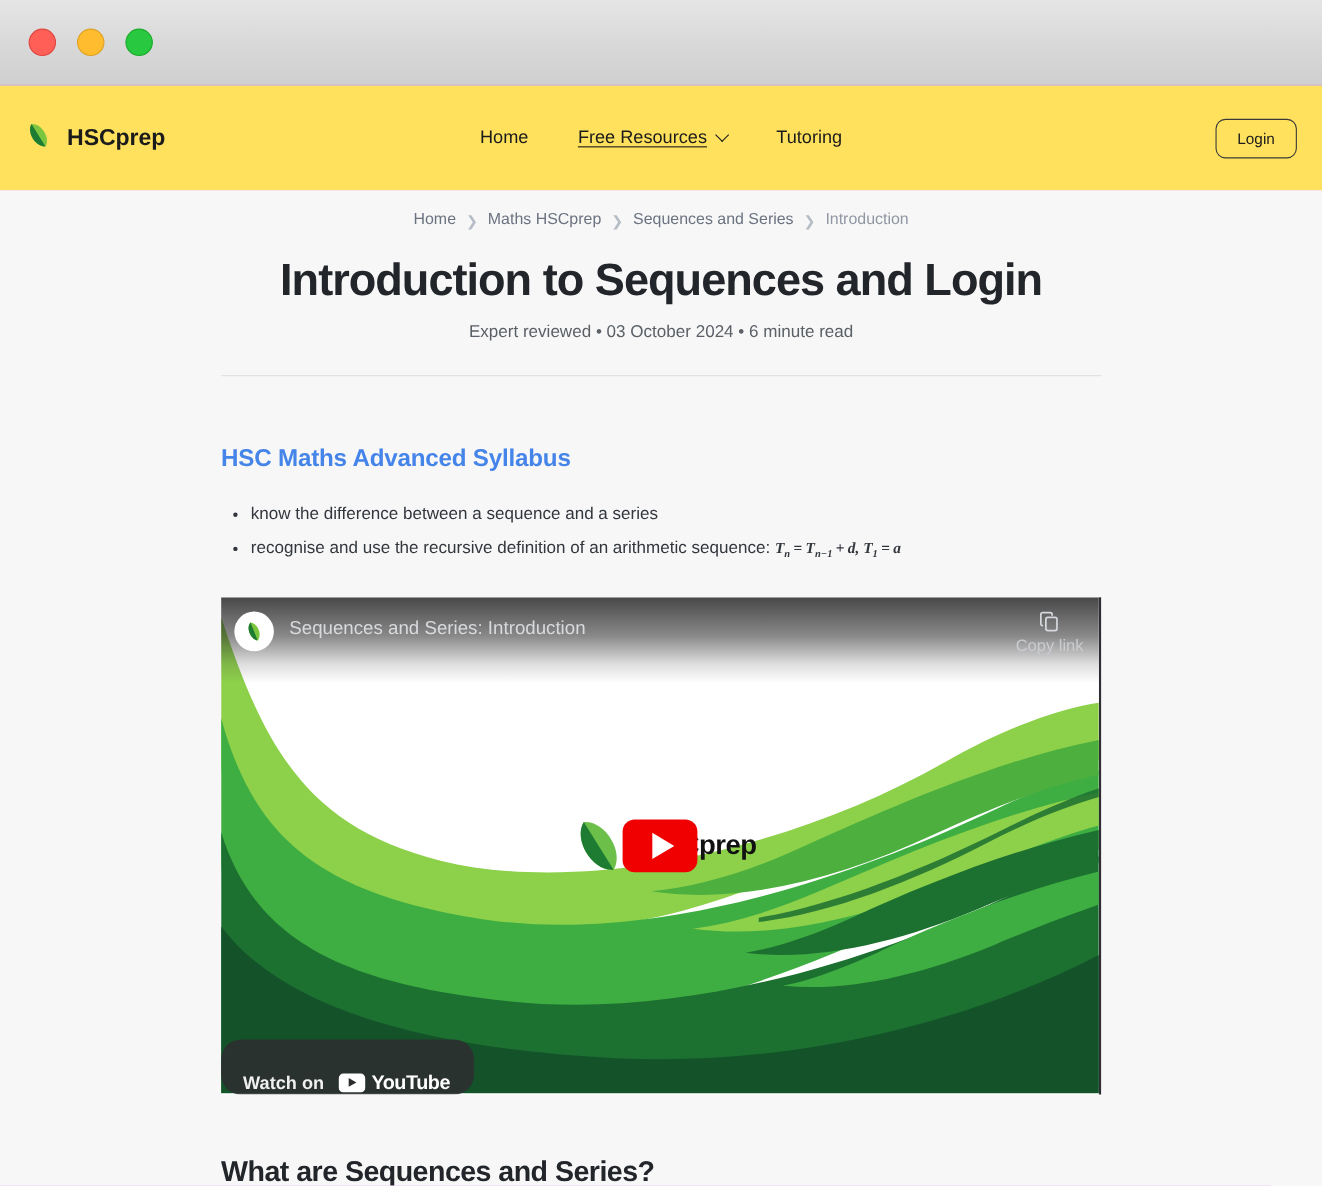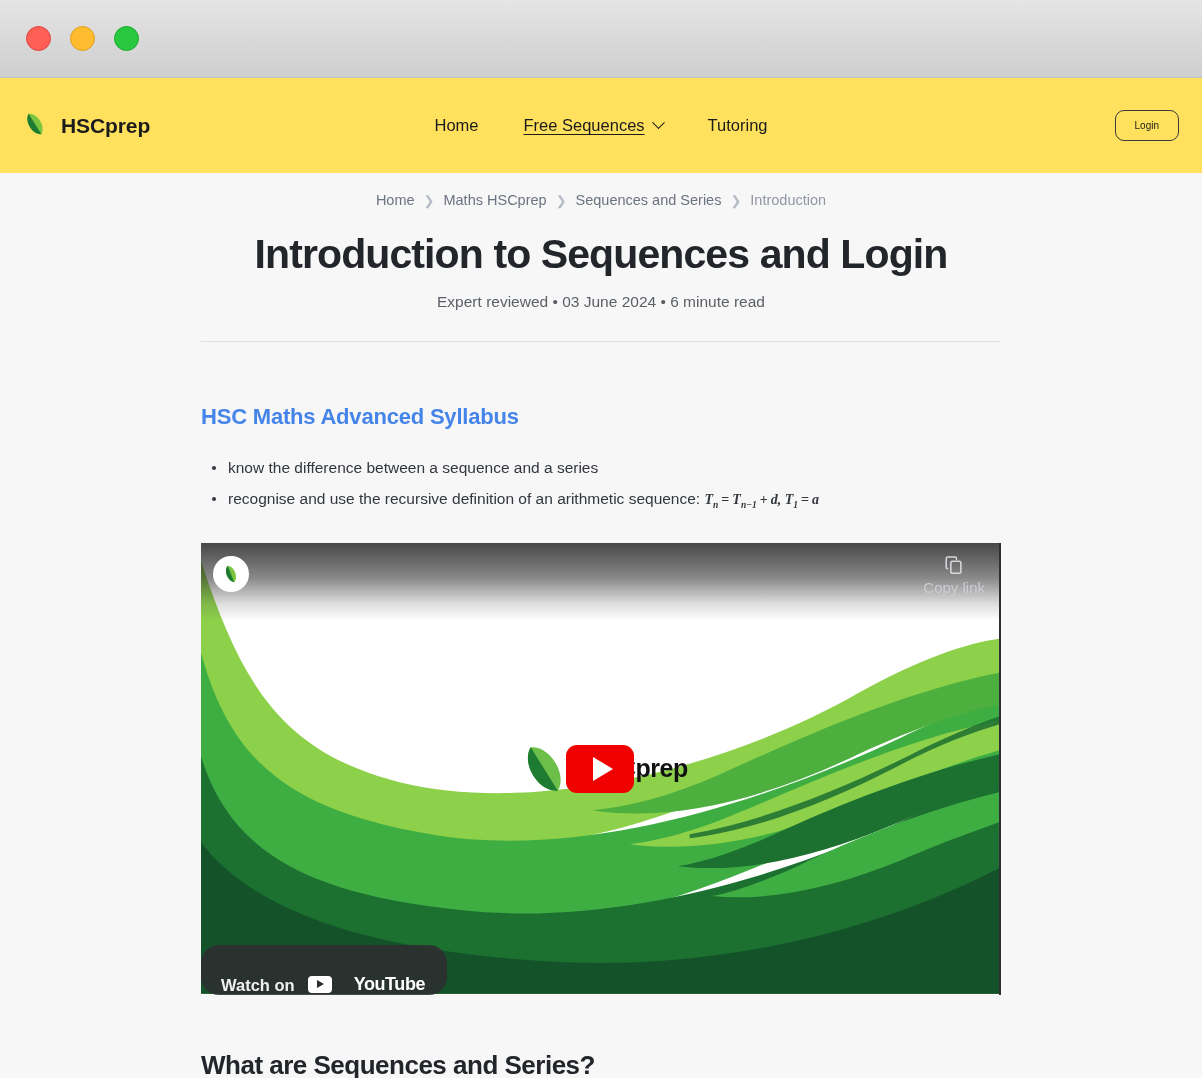--- a/index.html
+++ b/index.html
@@ -94,21 +94,21 @@
     display: inline-block;
     width: 9px; height: 9px;
     border-right: 1.6px solid #1b1b1b;
     border-bottom: 1.6px solid #1b1b1b;
     transform: rotate(45deg) translate(-2px,-2px);
   }
   .login-btn {
     position: absolute;
     right: 23px;
     padding: 9px 19px;
-    font-size: 10px;
+    font-size: 14px;
     color: #1b1b1b;
     background: #FFE15D;
     border: 1.4px solid #3a3a3a;
     border-radius: 9px;
     cursor: pointer;
     font-family: "Liberation Sans", sans-serif;
   }
 
   
   .page {
@@ -311,21 +311,21 @@
     border-radius: 18px;
   }
   .watch-on-label {
     font-size: 16.5px;
     font-weight: 700;
     color: #f0f0f0;
   }
   .yt-wordmark {
     display: flex;
     align-items: center;
-    gap: 22px;
+    gap: 6px;
     margin-top: 24px;
   }
   .yt-badge {
     width: 24px; height: 17px;
     background: #ffffff;
     border-radius: 4px;
     display: flex;
     align-items: center;
     justify-content: center;
   }
@@ -376,21 +376,21 @@
         </svg>
       </span>
       <span class="brand-name">HSCprep</span>
     </div>
 
     <nav class="mainnav">
       <span class="navitem">
         <span>Home</span>
       </span>
       <span class="navitem dropdown">
-        <span class="navlabel">Free Sequences</span>
+        <span class="navlabel">Free Resources</span>
         <i class="chev"></i>
       </span>
       <span class="navitem">
         <span>Tutoring</span>
       </span>
     </nav>
 
     <button class="login-btn">Login</button>
   </div>
 
@@ -401,21 +401,21 @@
         <span class="crumb">Home</span>
         <span class="crumb-sep">❯</span>
         <span class="crumb">Maths HSCprep</span>
         <span class="crumb-sep">❯</span>
         <span class="crumb">Sequences and Series</span>
         <span class="crumb-sep">❯</span>
         <span class="crumb current">Introduction</span>
       </div>
 
       <h1 class="page-title">Introduction to Sequences and Login</h1>
-      <div class="page-meta">Expert reviewed • 03 June 2024 • 6 minute read</div>
+      <div class="page-meta">Expert reviewed • 03 October 2024 • 6 minute read</div>
       <div class="divider"></div>
 
       <h2 class="syllabus-head">HSC Maths Advanced Syllabus</h2>
       <ul class="syllabus">
         <li>
           <span>know the difference between a sequence and a series</span>
         </li>
         <li>
           <span>recognise and use the recursive definition of an arithmetic sequence: </span><span class="math"><span>T</span><sub>n</sub><span class="op">=</span><span>T</span><sub>n−1</sub><span class="op">+</span><span>d</span><span>,</span>&nbsp;<span>T</span><sub>1</sub><span class="op">=</span><span>a</span></span>
         </li>
@@ -443,20 +443,21 @@
 
         <div class="video-topbar">
           <span class="yt-avatar">
             <svg width="22" height="22" viewBox="0 0 30 30">
               <g transform="rotate(-22 15 15)">
                 <path d="M15 3 C23 7 23 23 15 27 C7 23 7 7 15 3 Z" fill="#7CC63F"></path>
                 <path d="M15 3 C7 7 7 23 15 27 Z" fill="#1E7B32"></path>
               </g>
             </svg>
           </span>
+          <span class="yt-title">Sequences and Series: Introduction</span>
           <span class="copy-link">
             <svg width="22" height="22" viewBox="0 0 24 24" fill="none" stroke="#d5d8dd" stroke-width="1.7" stroke-linecap="round" stroke-linejoin="round">
               <rect x="8.5" y="8" width="11" height="13" rx="2"></rect>
               <path d="M5 16 C4 16 3.5 15.4 3.5 14.5 L3.5 5 C3.5 4 4.2 3.3 5.2 3.3 L13 3.3 C14 3.3 14.7 4 14.7 5 L14.7 5.6"></path>
             </svg>
             <span class="copy-link-label">Copy link</span>
           </span>
         </div>
 
         <div class="thumb-brand">

